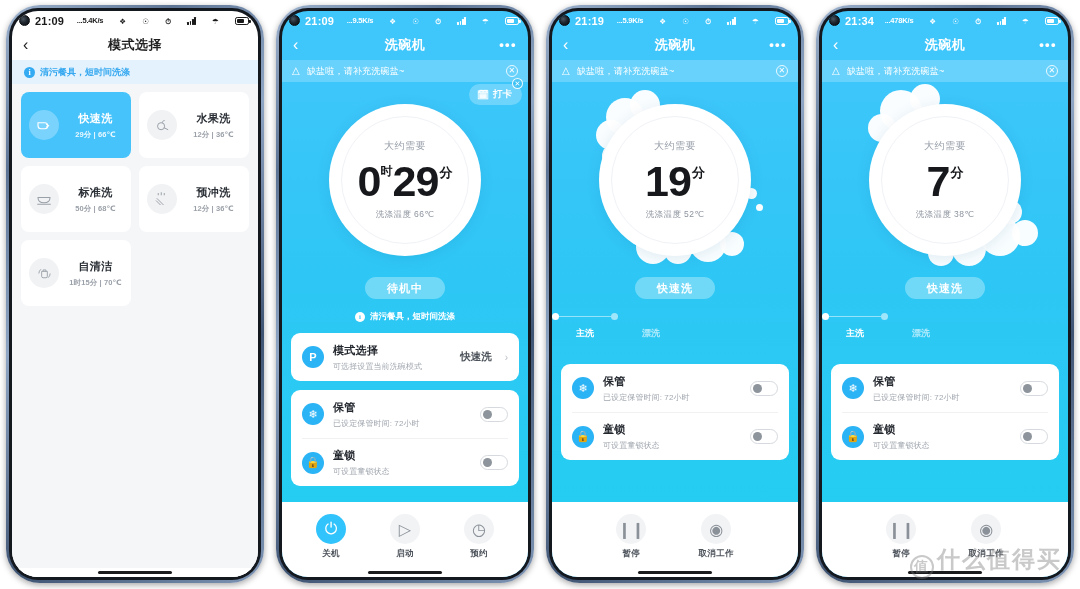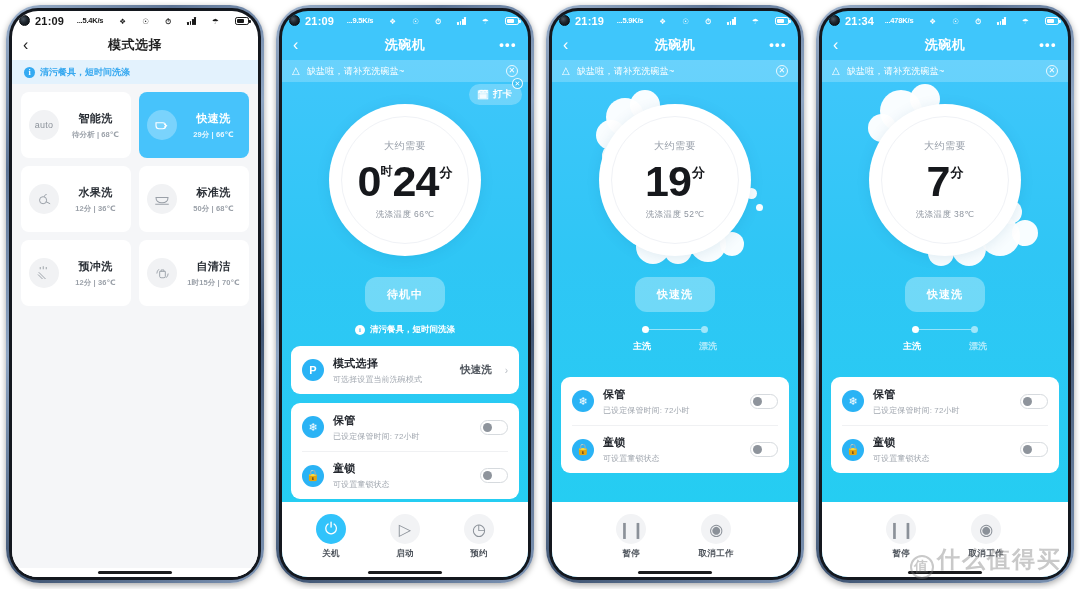--- a/index.html
+++ b/index.html
@@ -175,31 +175,31 @@
   .big { font-size: 43px; font-weight: bold; line-height: 1; letter-spacing: -1px; }
   .unit { font-size: 13px; font-weight: bold; margin-left: 1px; align-self: flex-start; margin-top: 4px; }
   .unit-mid { font-size: 12px; font-weight: bold; align-self: flex-start; margin-top: 3px; }
   .dial-bot { font-size: 8.5px; color: #8d949e; letter-spacing: .4px; margin-top: 6px; z-index:2; }
 
   .foam { position:absolute; pointer-events:none; }
   .foam b { position:absolute; background:#fff; border-radius:50%; display:block; opacity:.97; }
 
   .state-pill {
     align-self: center; background: rgba(255,255,255,.32); color:#fff;
-    border-radius: 12px; height: 35px; padding: 4px 22px;
+    border-radius: 12px; height: 22px; padding: 4px 22px;
     display: flex; align-items: center; font-size: 11px; font-weight: bold; letter-spacing: 1px;
   }
   .tipbar-blue {
     display:flex; align-items:center; justify-content:center; gap:5px;
     color:#fff; font-size:8.5px; margin-top:12px; font-weight:bold;
   }
   .i-circle-w { width:10px;height:10px;border-radius:50%;background:#fff;color:#3fc6fb;font-size:7px;
     display:flex;align-items:center;justify-content:center;font-family:"Liberation Serif",serif;font-weight:bold;}
 
-  .steps { margin-top: 14px; display:flex; flex-direction:column; align-items:center; }
+  .steps { margin-top: 14px; display:flex; flex-direction:column; align-items:flex-start; }
   .steps-line { display:flex; align-items:center; }
   .sdot { width:7px;height:7px;border-radius:50%;background:#fff; }
   .sdot.off { background: rgba(255,255,255,.55); }
   .sline { width:52px;height:1.5px;background:rgba(255,255,255,.5); }
   .steps-lbl { display:flex; margin-top:7px; font-size:9px; font-weight:bold; }
   .steps-lbl span { width:66px; text-align:center; }
   .steps-lbl .on { color:#fff; }
   .steps-lbl .off { color: rgba(255,255,255,.62); }
 
   .cards { padding: 10px 9px 0 9px; display:flex; flex-direction:column; gap:9px; }
@@ -277,29 +277,20 @@
         <span class="back">‹</span>
         <span class="appbar-title">模式选择</span>
       </div>
 
       <div class="s1">
         <div class="tipbar">
           <span class="i-circle">i</span>
           <span>清污餐具，短时间洗涤</span>
         </div>
         <div class="mode-grid" id="mode-grid">
-            <div class="mode-card">
-              <span class="mode-ic">
-                <span class="auto">auto</span>
-              </span>
-              <span class="mode-txt">
-                <span class="mode-name">智能洗</span>
-                <span class="mode-sub">待分析 | 68℃</span>
-              </span>
-            </div>
             <div class="mode-card active">
               <span class="mode-ic">
                 <svg width="18" height="18" viewBox="0 0 24 24" fill="none" stroke="currentColor" stroke-width="1.5">
                   <path d="M4 9h9a4 4 0 0 1 0 8H8a4 4 0 0 1-4-4z"></path>
                   <path d="M15 11l3 2-3 2"></path>
                 </svg>
               </span>
               <span class="mode-txt">
                 <span class="mode-name">快速洗</span>
                 <span class="mode-sub">29分 | 66℃</span>
@@ -408,21 +399,21 @@
           <span>打卡</span>
           <span class="xc">✕</span>
         </div>
 
         <div class="dial-zone">
           <div class="dial">
             <div class="dial-top">大约需要</div>
             <div class="dial-mid">
               <span class="big">0</span>
               <span class="unit-mid">时</span>
-              <span class="big">24</span>
+              <span class="big">29</span>
               <span class="unit">分</span>
             </div>
             <div class="dial-bot">洗涤温度 66℃</div>
           </div>
         </div>
 
         <div class="state-pill">待机中</div>
 
         <div class="tipbar-blue">
           <span class="i-circle-w">i</span>

